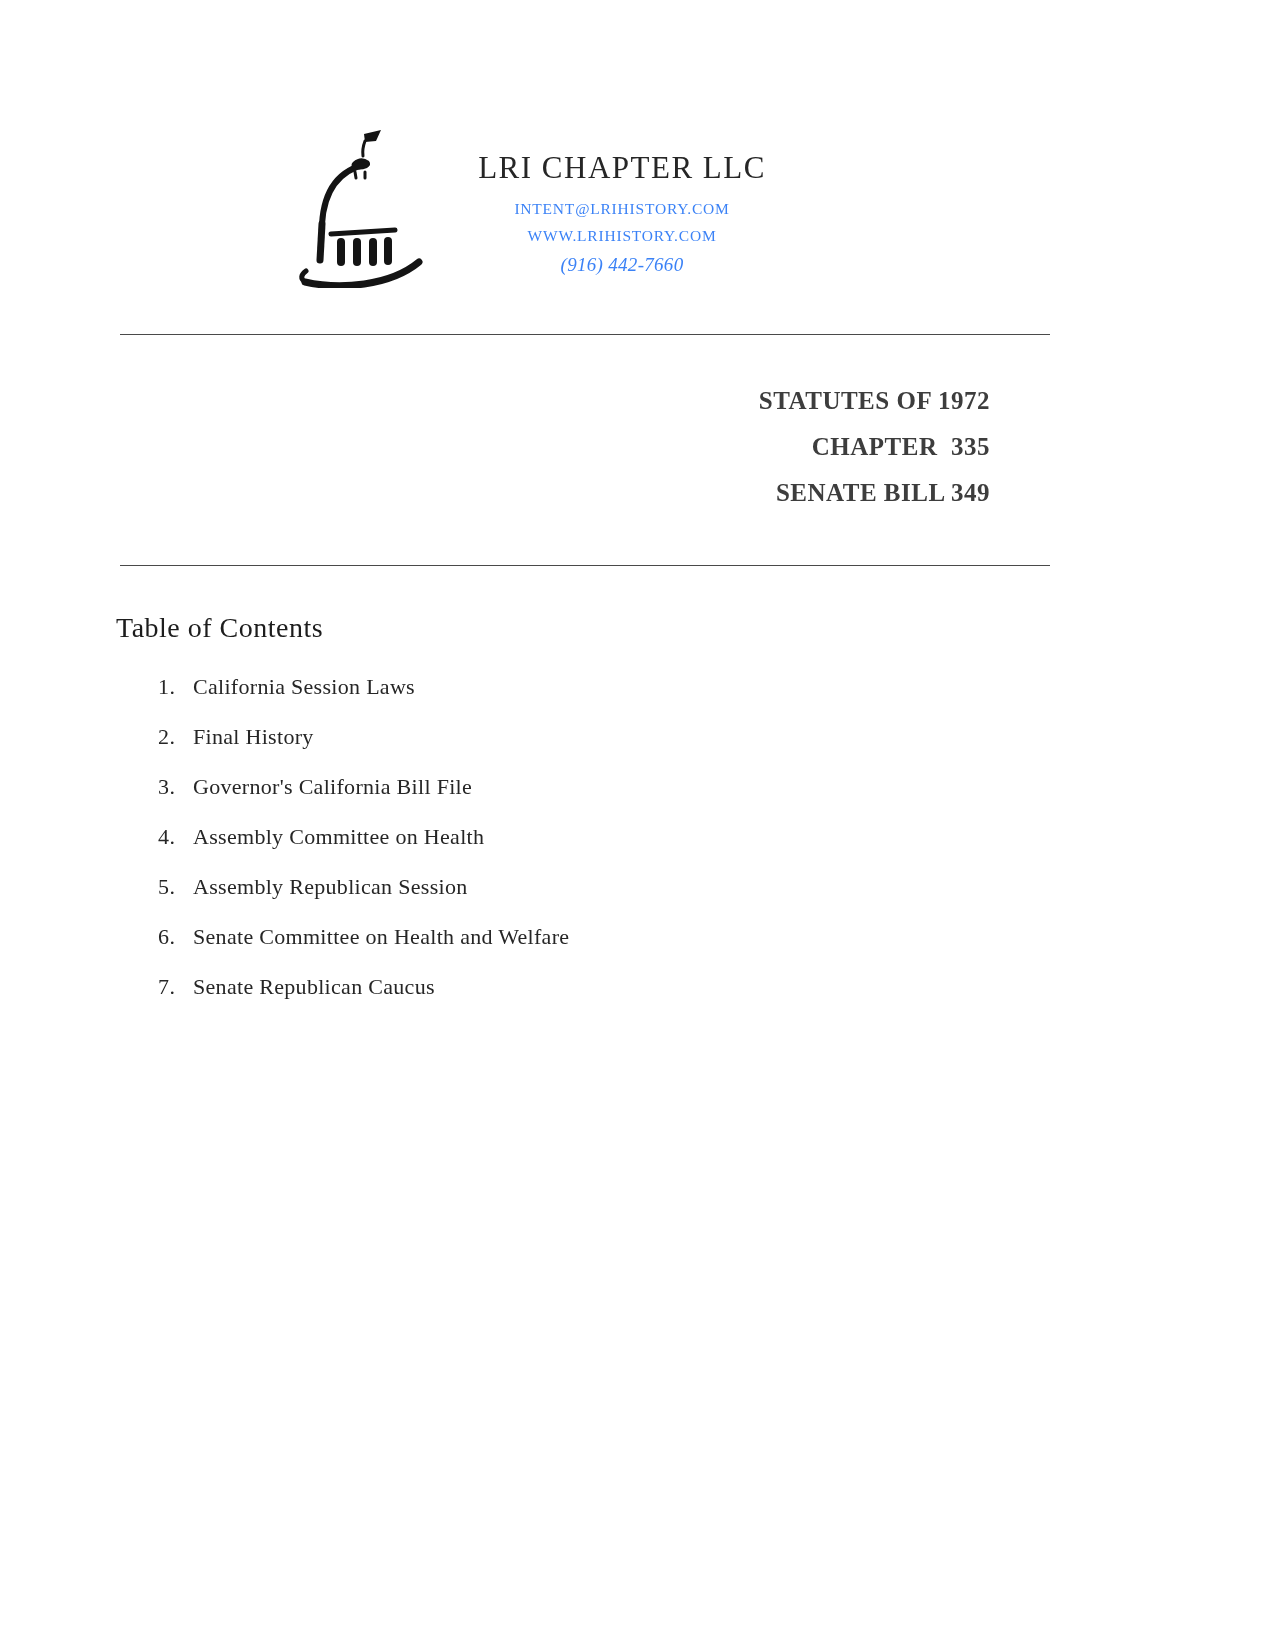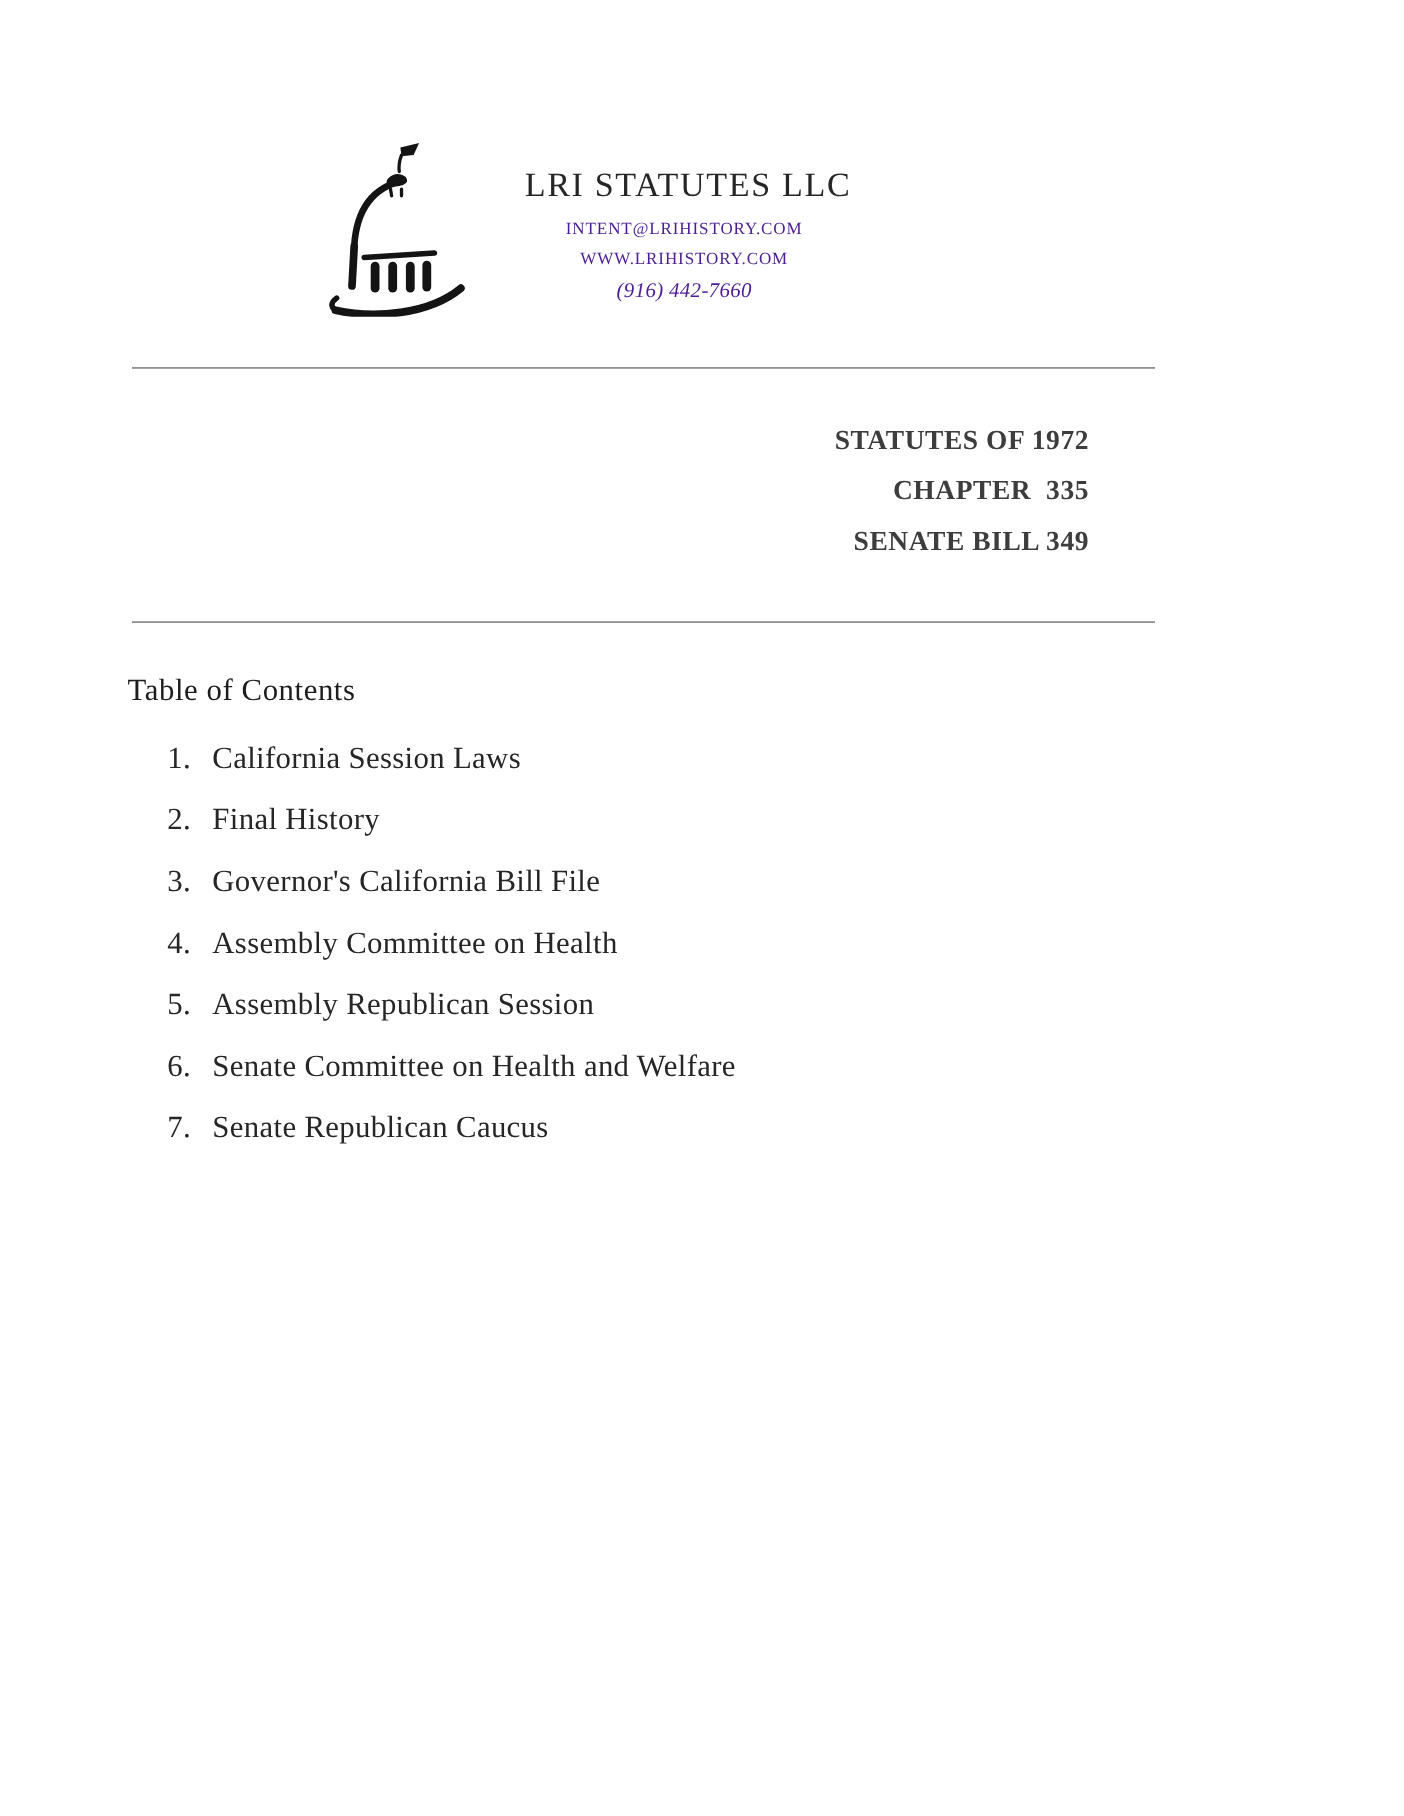--- a/index.html
+++ b/index.html
@@ -40,21 +40,21 @@
     font-size: 31px;
     letter-spacing: 1.5px;
     color: #262626;
     white-space: nowrap;
     margin: 0 0 14px 0;
     font-weight: 400;
   }
   .contact-line {
     font-size: 15.5px;
     letter-spacing: 0.8px;
-    color: #4c1d95;
+    color: #3b82f6;
     margin: 9px 0;
   }
   .contact-line.phone { font-size: 19px; letter-spacing: 0.3px; font-style: italic; }
 
   
   .rule {
     border: none;
     border-top: 1.5px solid #4a4a4a;
     width: 930px;
     margin: 0 0 0 120px;
@@ -84,21 +84,21 @@
   .toc-heading {
     font-size: 28px;
     font-weight: 400;
     color: #1d1d1d;
     letter-spacing: 0.5px;
     margin: 0 0 30px 0;
   }
   ol.toc-list {
     margin: 0;
     padding-left: 65px;
-    font-size: 28px;
+    font-size: 22px;
     color: #262626;
   }
   ol.toc-list li {
     margin-bottom: 24px;
     padding-left: 12px;
     letter-spacing: 0.3px;
   }
 </style>
 </head>
 <body>
@@ -124,21 +124,21 @@
         <path d="M46 114 l0 20" stroke="#141414" stroke-width="8" stroke-linecap="round"></path>
         <path d="M62 114 l0 20" stroke="#141414" stroke-width="8" stroke-linecap="round"></path>
         <path d="M78 114 l0 20" stroke="#141414" stroke-width="8" stroke-linecap="round"></path>
         <path d="M93 113 l0 20" stroke="#141414" stroke-width="8" stroke-linecap="round"></path>
 
         <path d="M10 154 C 45 162, 95 158, 124 134" stroke="#141414" stroke-width="7" stroke-linecap="round"></path>
         <path d="M10 154 q-7 -5 1 -11" stroke="#141414" stroke-width="5" stroke-linecap="round"></path>
       </svg>
     </div>
     <div class="head-text">
-      <h1 class="company-name">LRI STATUTES LLC</h1>
+      <h1 class="company-name">LRI CHAPTER LLC</h1>
       <div class="contact-line">INTENT@LRIHISTORY.COM</div>
       <div class="contact-line">WWW.LRIHISTORY.COM</div>
       <div class="contact-line phone">(916) 442-7660</div>
     </div>
   </div>
 
   <hr class="rule top">
 
   <div class="title-block">
     <div class="t-line">STATUTES OF 1972</div>

